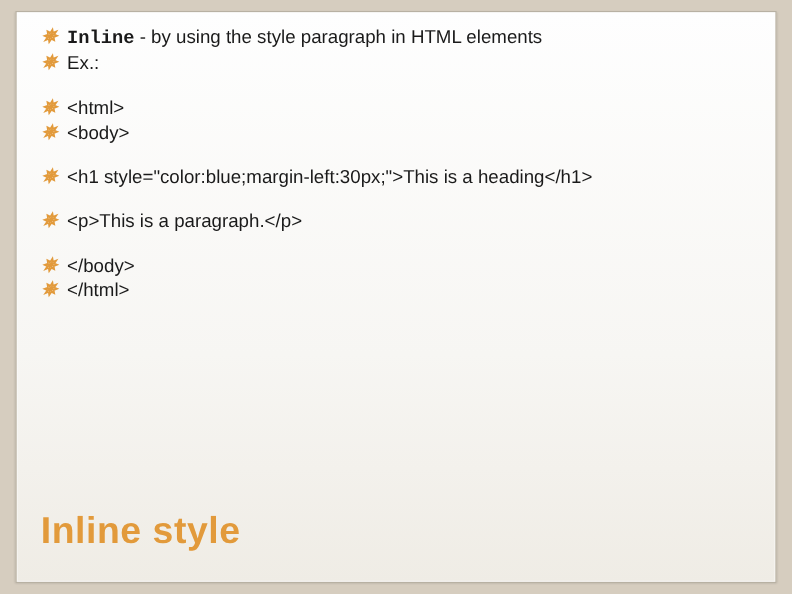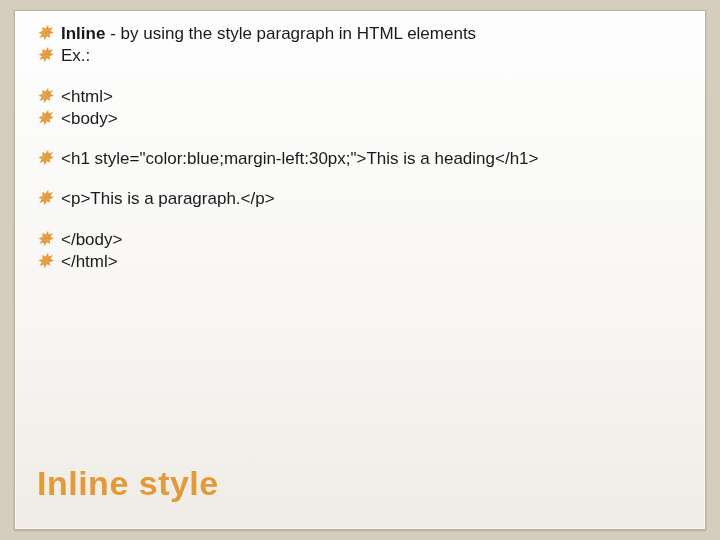--- a/index.html
+++ b/index.html
@@ -41,21 +41,21 @@
     color: #e29a3b;
     font-size: 18px;
     margin-right: 6px;
     line-height: 1.15;
     user-select: none;
     flex: 0 0 auto;
     width: 18px;
   }
   .txt { flex: 1 1 auto; }
   .gap { height: 18px; }
-  .bold { font-weight: bold; }
+  .bold { font-weight: bold; font-family: Liberation Mono, monospace; }
   .title {
     position: absolute;
     left: 22px;
     bottom: 26px;
     font-size: 34px;
     font-weight: bold;
     color: #e29a3b;
     letter-spacing: 0.5px;
   }
 </style>

